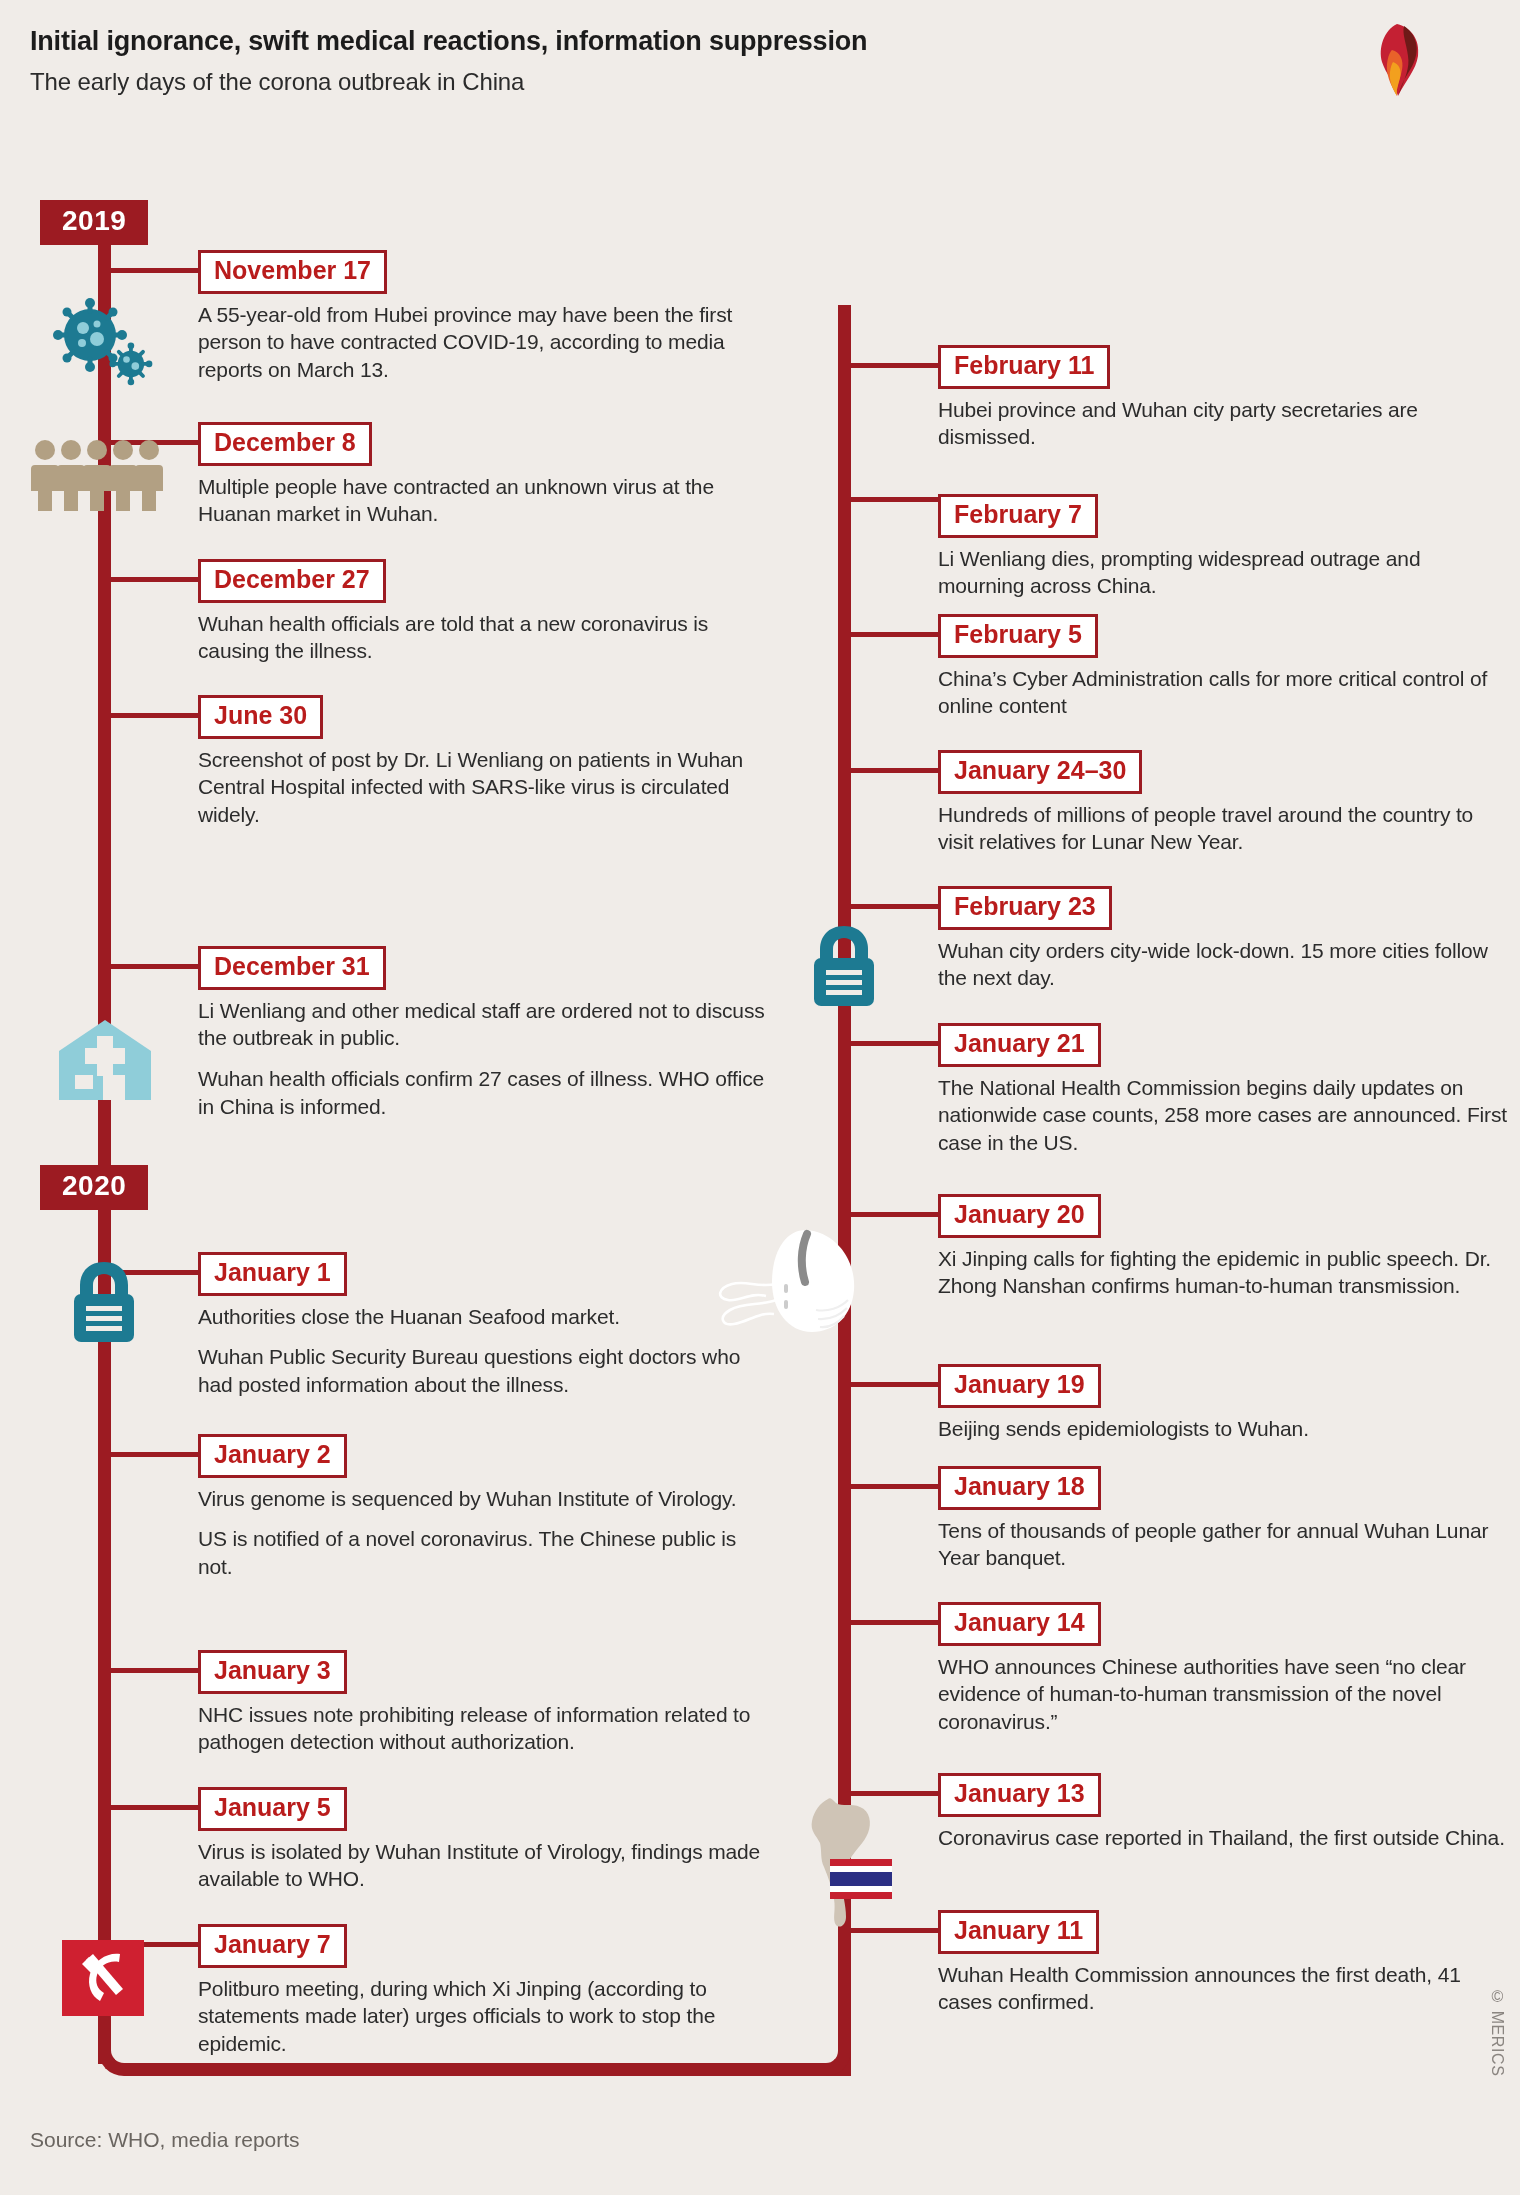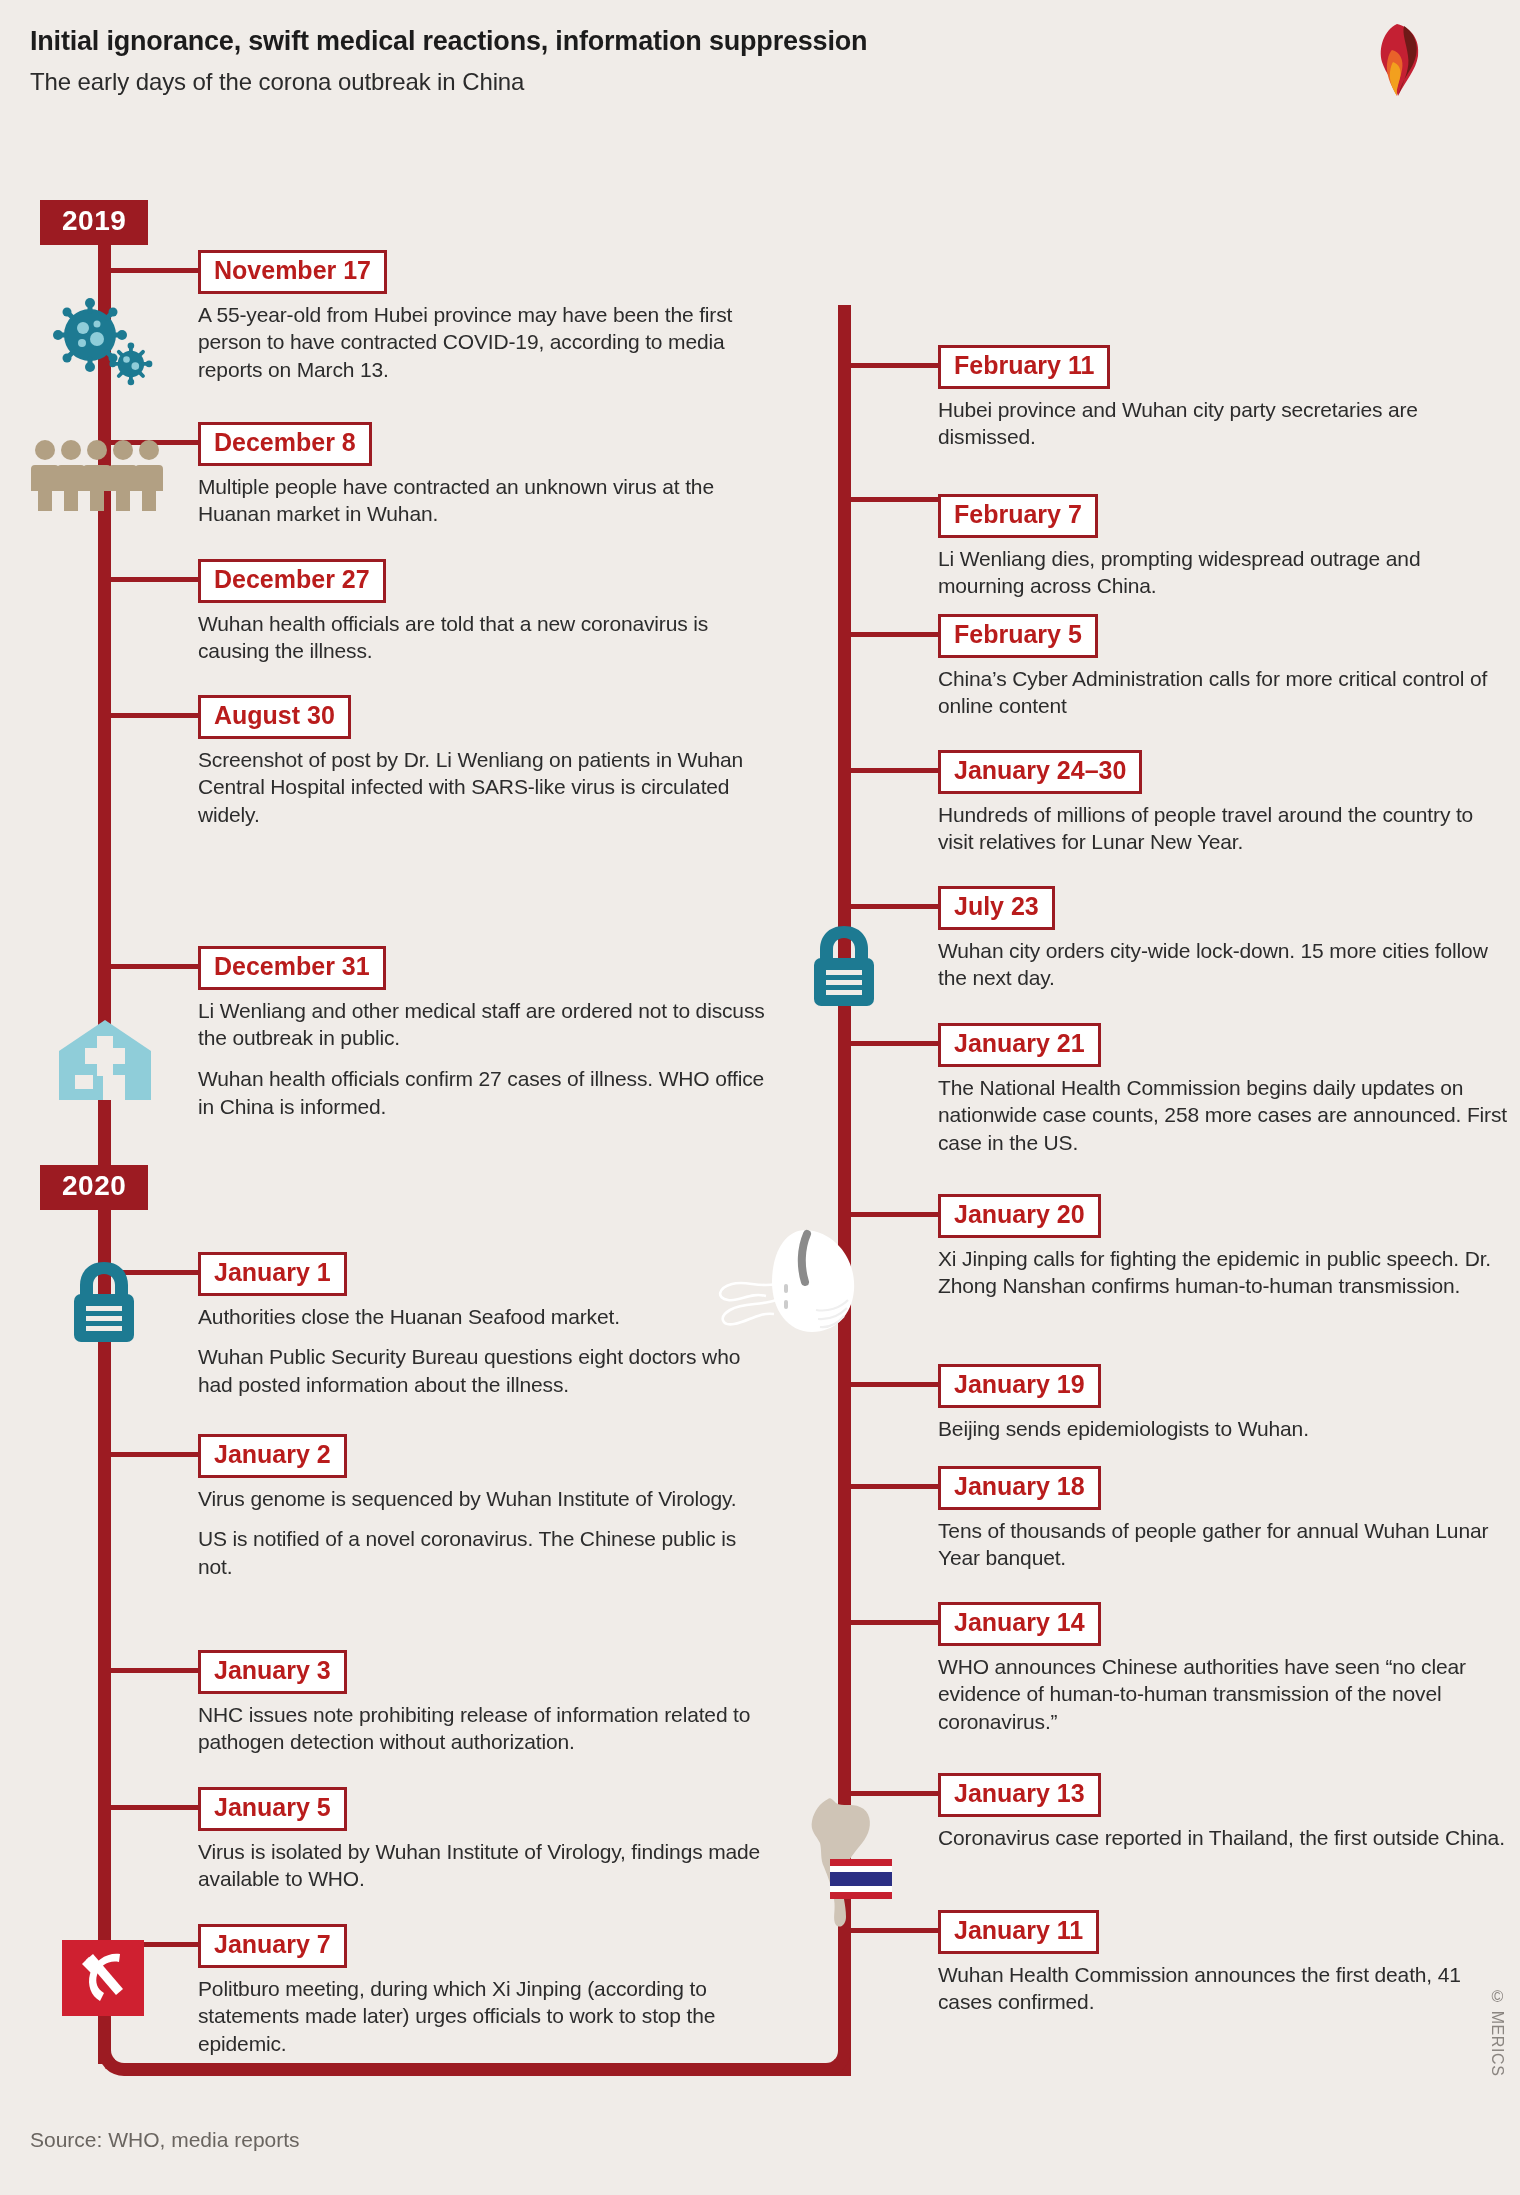--- a/index.html
+++ b/index.html
@@ -309,21 +309,21 @@
   <div class="connector left" style="top:577px;"></div>
   <div class="event left" style="top:559px;">
     <span class="date-badge">December 27</span>
     <div class="event-body">
       <p class="event-para">Wuhan health officials are told that a new coronavirus is causing the illness.</p>
     </div>
   </div>
 
   <div class="connector left" style="top:713px;"></div>
   <div class="event left" style="top:695px;">
-    <span class="date-badge">August 30</span>
+    <span class="date-badge">June 30</span>
     <div class="event-body">
       <p class="event-para">Screenshot of post by Dr. Li Wenliang on patients in Wuhan Central Hospital infected with SARS-like virus is circulated widely.</p>
     </div>
   </div>
 
   <div class="connector left" style="top:964px;"></div>
   <div class="event left" style="top:946px;">
     <span class="date-badge">December 31</span>
     <div class="event-body">
       <p class="event-para">Li Wenliang and other medical staff are ordered not to discuss the outbreak in public.</p>
@@ -400,21 +400,21 @@
   <div class="connector right" style="top:768px;"></div>
   <div class="event right" style="top:750px;">
     <span class="date-badge">January 24–30</span>
     <div class="event-body">
       <p class="event-para">Hundreds of millions of people travel around the country to visit relatives for Lunar New Year.</p>
     </div>
   </div>
 
   <div class="connector right" style="top:904px;"></div>
   <div class="event right" style="top:886px;">
-    <span class="date-badge">July 23</span>
+    <span class="date-badge">February 23</span>
     <div class="event-body">
       <p class="event-para">Wuhan city orders city-wide lock-down. 15 more cities follow the next day.</p>
     </div>
   </div>
 
   <div class="connector right" style="top:1041px;"></div>
   <div class="event right" style="top:1023px;">
     <span class="date-badge">January 21</span>
     <div class="event-body">
       <p class="event-para">The National Health Commission begins daily updates on nationwide case counts, 258 more cases are announced. First case in the US.</p>

